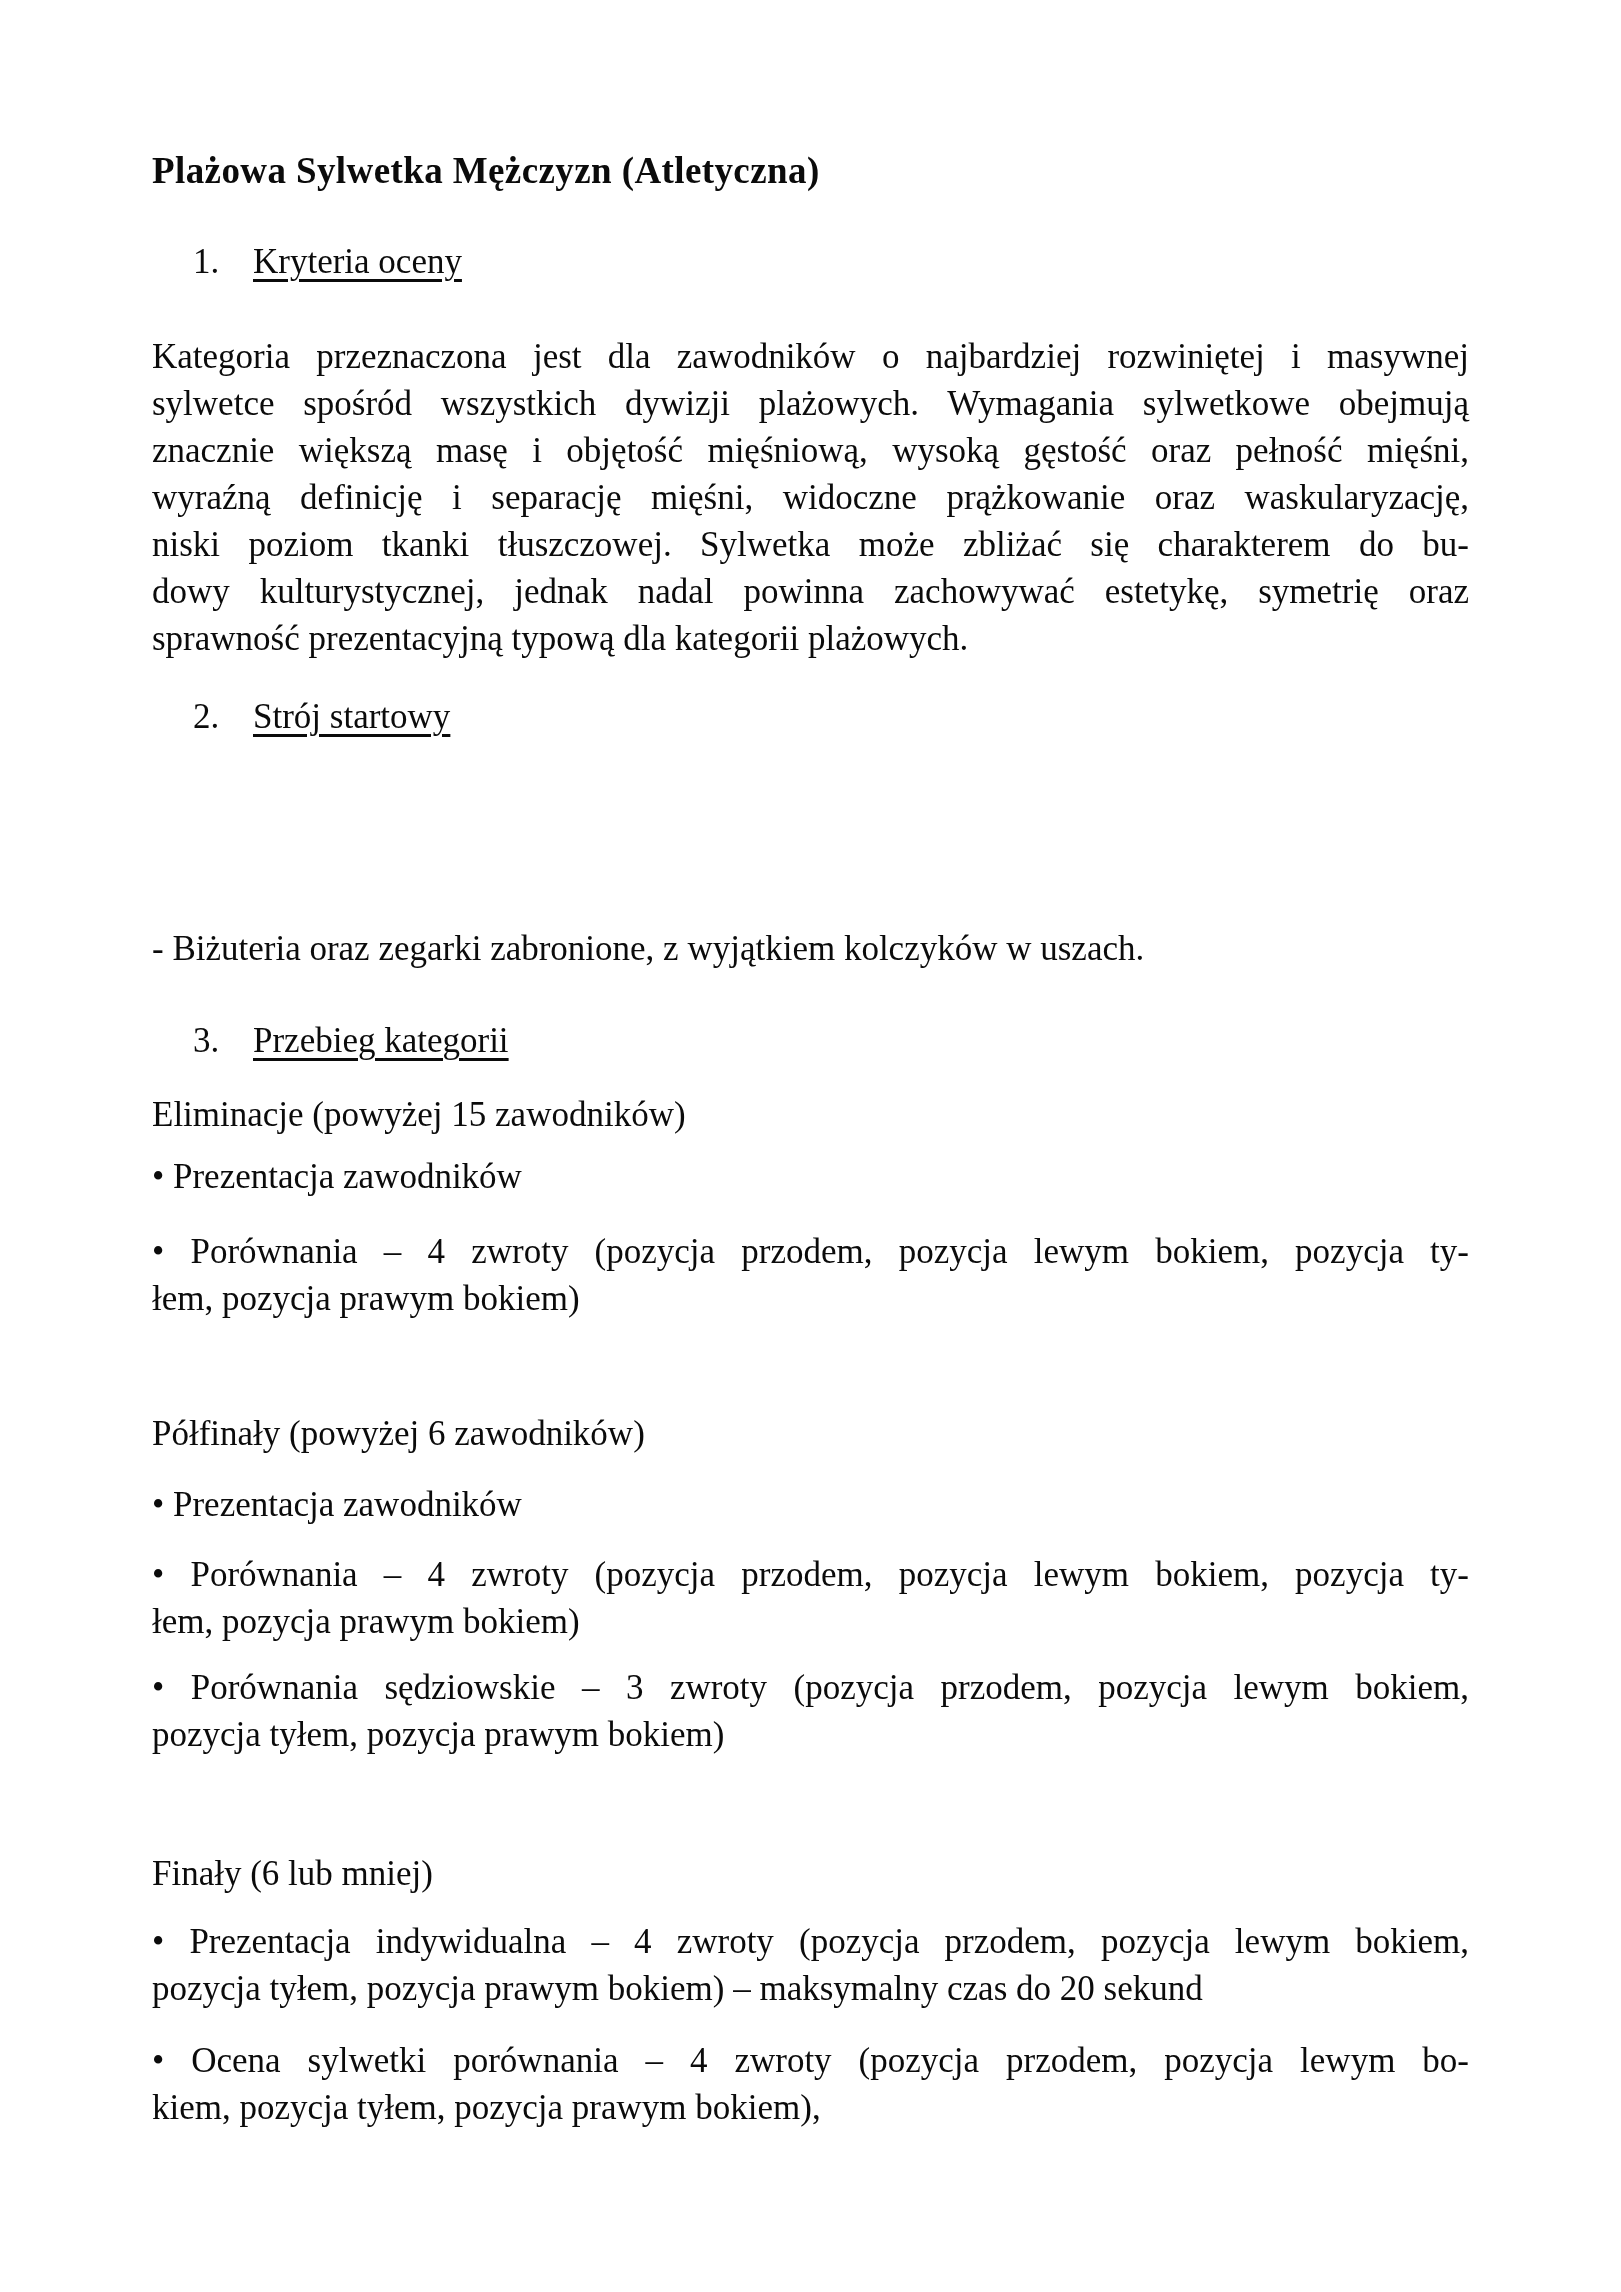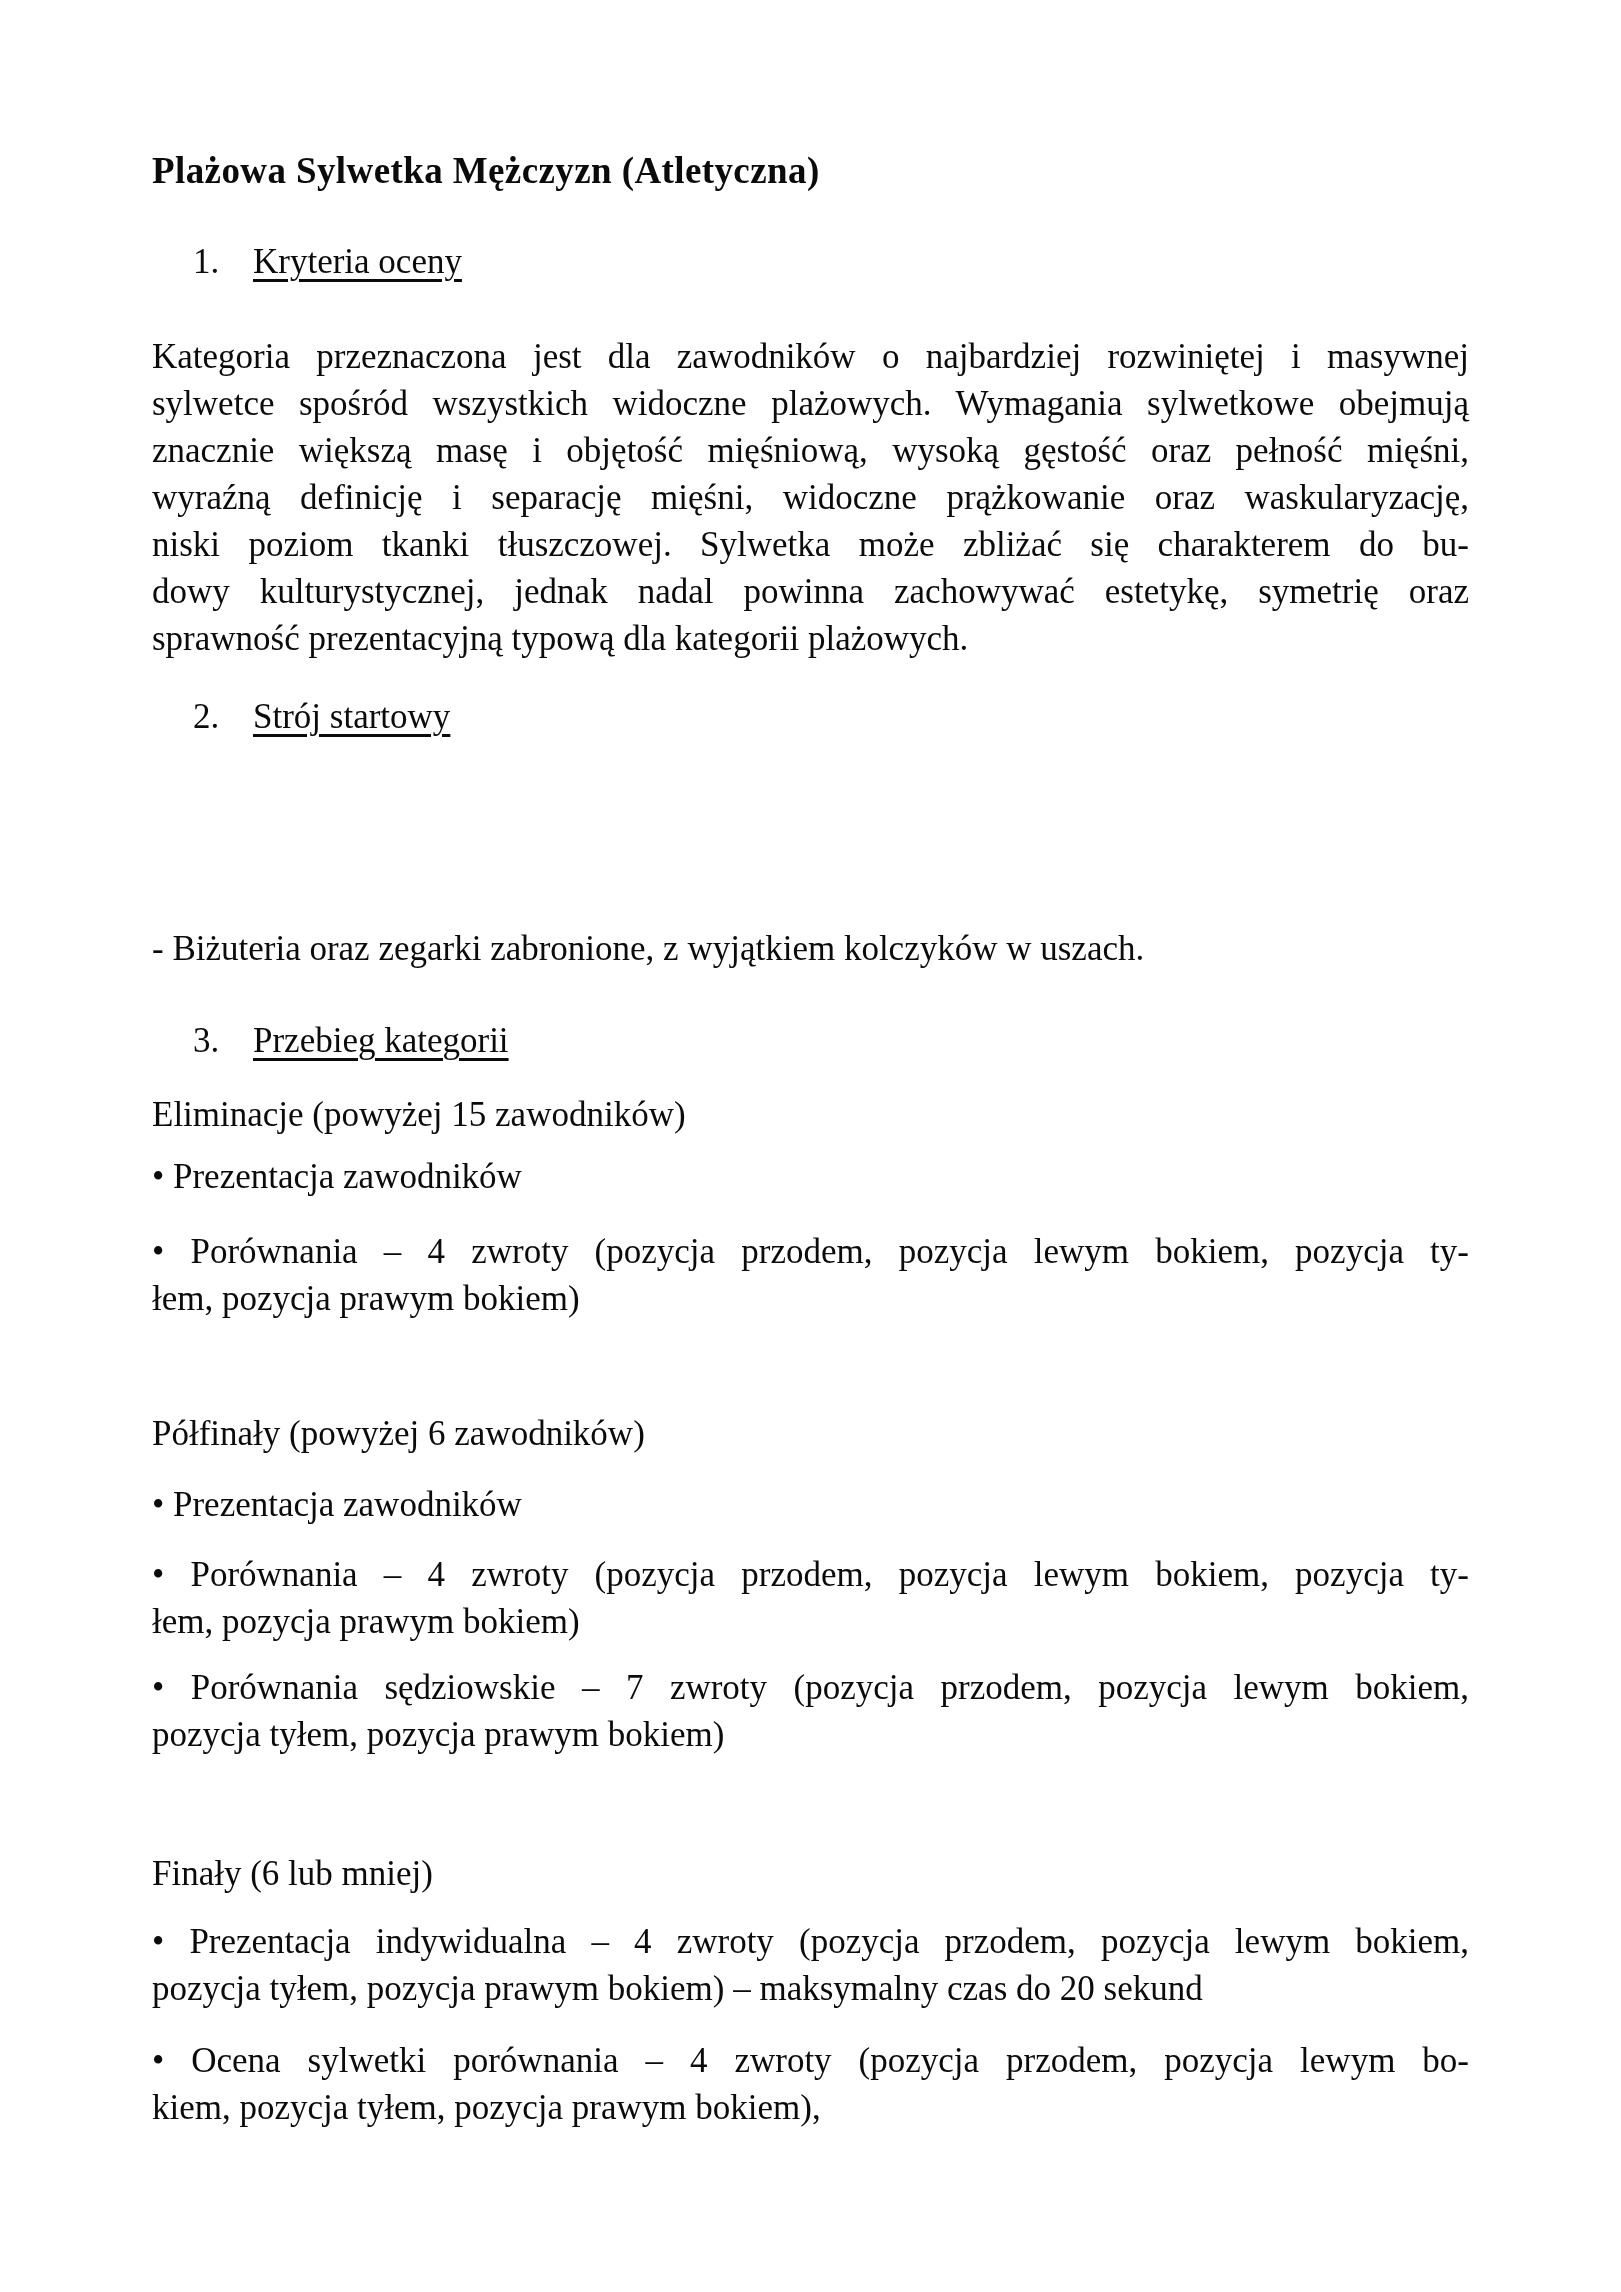--- a/index.html
+++ b/index.html
@@ -44,21 +44,21 @@
 <div class="page">
 
   <div class="block doc-title" style="top:147px">Plażowa Sylwetka Mężczyzn (Atletyczna)</div>
 
   <div class="block num-heading" style="top:238px">
     <span class="num">1.</span><span class="uline">Kryteria oceny</span>
   </div>
 
   <div class="block" style="top:333px">
       <div class="line just">Kategoria przeznaczona jest dla zawodników o najbardziej rozwiniętej i masywnej</div>
-      <div class="line just">sylwetce spośród wszystkich widoczne plażowych. Wymagania sylwetkowe obejmują</div>
+      <div class="line just">sylwetce spośród wszystkich dywizji plażowych. Wymagania sylwetkowe obejmują</div>
       <div class="line just">znacznie większą masę i objętość mięśniową, wysoką gęstość oraz pełność mięśni,</div>
       <div class="line just">wyraźną definicję i separację mięśni, widoczne prążkowanie oraz waskularyzację,</div>
       <div class="line just">niski poziom tkanki tłuszczowej. Sylwetka może zbliżać się charakterem do bu-</div>
       <div class="line just">dowy kulturystycznej, jednak nadal powinna zachowywać estetykę, symetrię oraz</div>
       <div class="line">sprawność prezentacyjną typową dla kategorii plażowych.</div>
     </div>
 
   <div class="block num-heading" style="top:693px">
     <span class="num">2.</span><span class="uline">Strój startowy</span>
   </div>
@@ -86,21 +86,21 @@
   </div>
 
   <div class="block line" style="top:1481px">• Prezentacja zawodników</div>
 
   <div class="block" style="top:1551px">
       <div class="line just">• Porównania – 4 zwroty (pozycja przodem, pozycja lewym bokiem, pozycja ty-</div>
       <div class="line">łem, pozycja prawym bokiem)</div>
     </div>
 
   <div class="block" style="top:1664px">
-      <div class="line just">• Porównania sędziowskie – 7 zwroty (pozycja przodem, pozycja lewym bokiem,</div>
+      <div class="line just">• Porównania sędziowskie – 3 zwroty (pozycja przodem, pozycja lewym bokiem,</div>
       <div class="line">pozycja tyłem, pozycja prawym bokiem)</div>
     </div>
 
   <div class="block line" style="top:1850px">
     <span class="round-label">Finały</span><span> (6 lub mniej)</span>
   </div>
 
   <div class="block" style="top:1918px">
       <div class="line just">• Prezentacja indywidualna – 4 zwroty (pozycja przodem, pozycja lewym bokiem,</div>
       <div class="line">pozycja tyłem, pozycja prawym bokiem) – maksymalny czas do 20 sekund</div>

